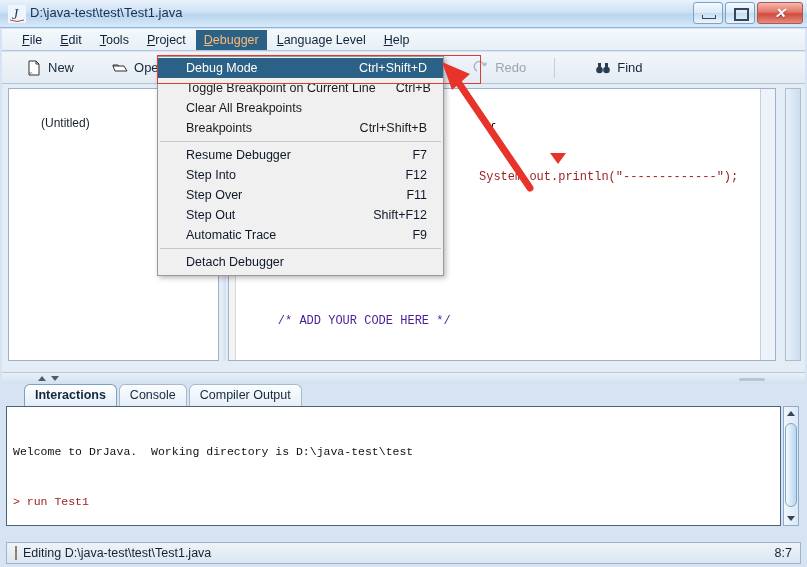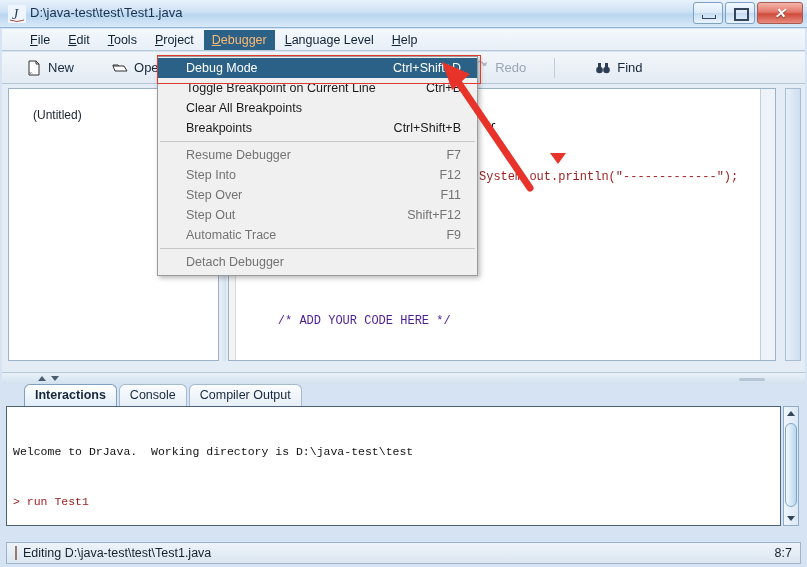--- a/index.html
+++ b/index.html
@@ -52,21 +52,21 @@
     text-align: center; line-height: 20px;
     text-shadow: 0 1px 1px rgba(0,0,0,.45);
   }
 
   
   .menubar {
     position: absolute; top: 29px; left: 2px; width: 803px; height: 22px;
     background: linear-gradient(180deg,#f4f8fc 0%, #e7eff7 100%);
     border-bottom: 1px solid #b9c8d8;
     box-sizing: border-box;
-    display: flex; align-items: center; padding-left: 20px; gap: 2px;
+    display: flex; align-items: center; padding-left: 12px; gap: 2px;
   }
   .menu-item {
     padding: 3px 8px; font-size: 12.5px; color: #102236; white-space: nowrap;
     line-height: 14px;
   }
   .menu-item.active { background: #2b6186; color: #fdba74; }
   .mn { text-decoration: underline; }
 
   
   .toolbar {
@@ -91,21 +91,21 @@
     background: #e4edf6;
     box-sizing: border-box;
   }
   .leftpane {
     position: absolute; left: 6px; top: 4px; width: 211px; height: 273px;
     background: #ffffff;
     border: 1px solid #9bb2c8;
     box-sizing: border-box;
     overflow: hidden;
   }
-  .doclist { list-style: none; margin: 8px; padding: 8px; }
+  .doclist { list-style: none; margin: 16px; padding: 8px; }
   .doclist li {
     font-size: 12px; color: #18222c; padding: 3px 8px; white-space: nowrap;
   }
   .doclist li.sel { background: #d3d3d3; }
   .vsplit {
     position: absolute; left: 218px; top: 4px; width: 6px; height: 273px;
     background: linear-gradient(90deg,#e9f0f7,#d3e0ee);
   }
   .editorpane {
     position: absolute; left: 226px; top: 4px; width: 548px; height: 273px;
@@ -212,35 +212,35 @@
     position: absolute; bottom: 3px; left: 6px; width: 795px; height: 22px;
     background: linear-gradient(180deg,#eef3f9,#dbe6f1);
     border: 1px solid #9fb4c8; box-sizing: border-box;
     display: flex; align-items: center; justify-content: space-between;
     padding: 0 8px; font-size: 12.5px; color: #18222c;
   }
   .status-left { border-left: 2px solid #9a7a6a; padding-left: 6px; }
 
   
   .dropdown {
-    position: absolute; top: 56px; left: 157px; width: 321px;
+    position: absolute; top: 56px; left: 157px; width: 287px;
     background: #f0f0f0;
     border: 1px solid #9a9a9a;
     box-shadow: 2px 2px 5px rgba(0,0,0,.28);
     z-index: 40;
     padding: 1px 0 3px 0;
     box-sizing: border-box;
   }
   .dd-item {
     display: flex; justify-content: space-between; align-items: center;
     padding: 3px 16px 3px 28px;
     font-size: 12.5px; color: #1b1b1b; white-space: nowrap;
   }
   .dd-item.hl { background: #2b6186; color: #ffffff; }
-  .dd-item.disabled { color: #737373; }
+  .dd-item.disabled { color: #0f172a; }
   .dd-key { margin-left: 20px; font-size: 12.5px; }
   .dd-sep { height: 1px; background: #c8c8c8; margin: 3px 2px; }
 
   
   .anno { position: absolute; z-index: 60; pointer-events: none; }
   .redbox {
     position: absolute; z-index: 50;
     border: 1.5px solid #e03a2f;
     pointer-events: none;
   }

